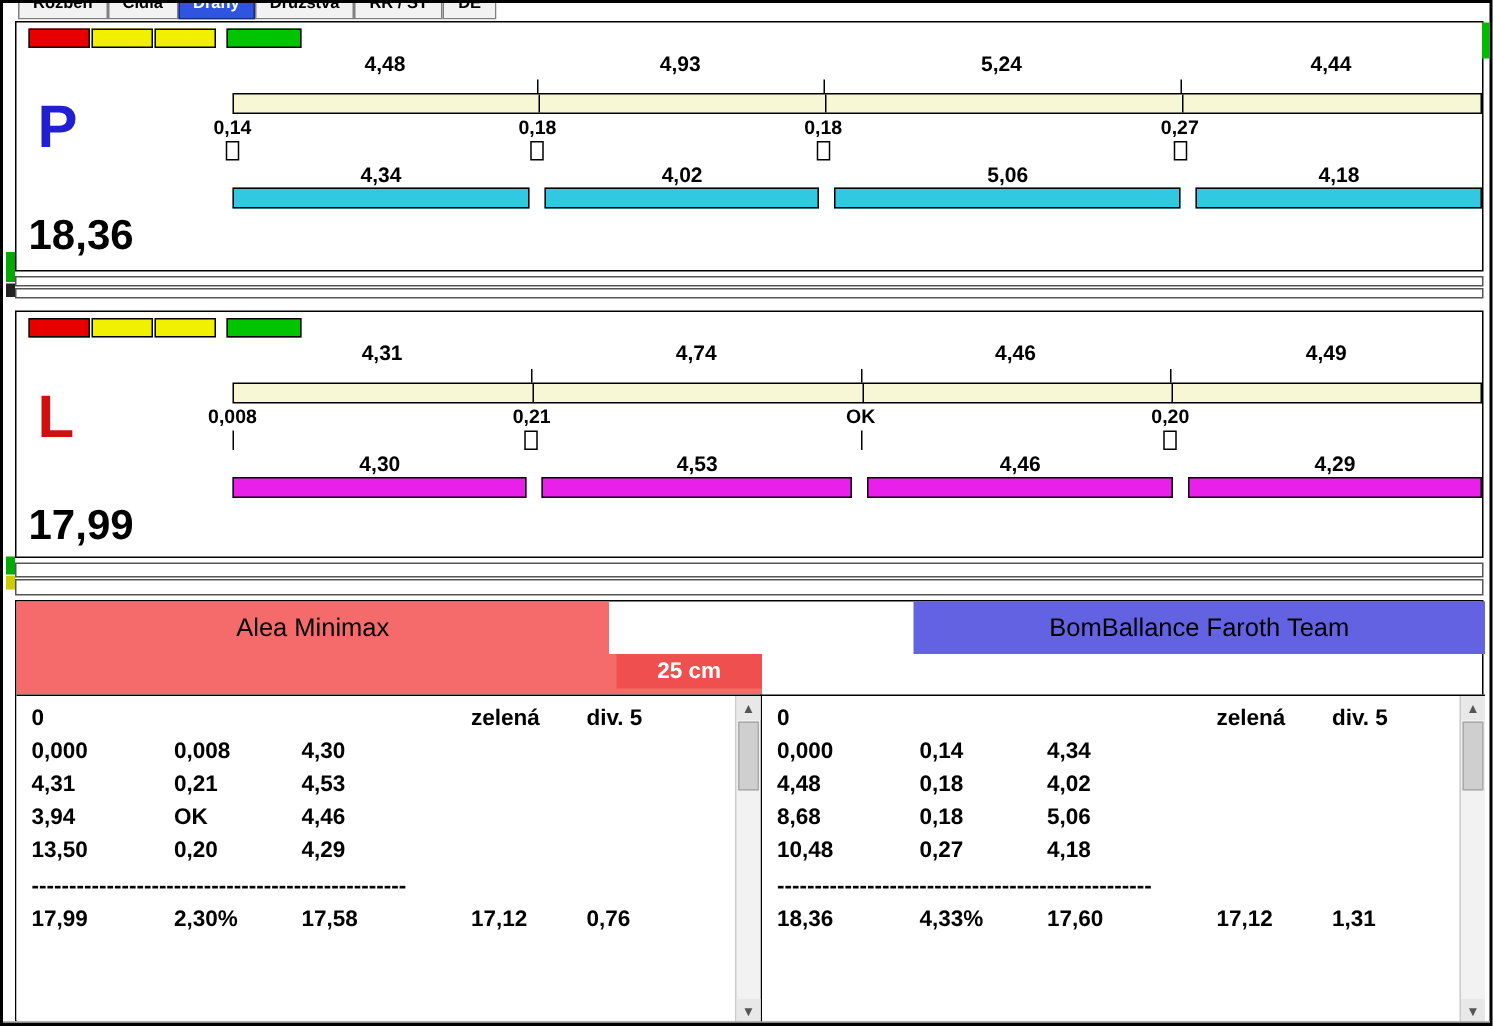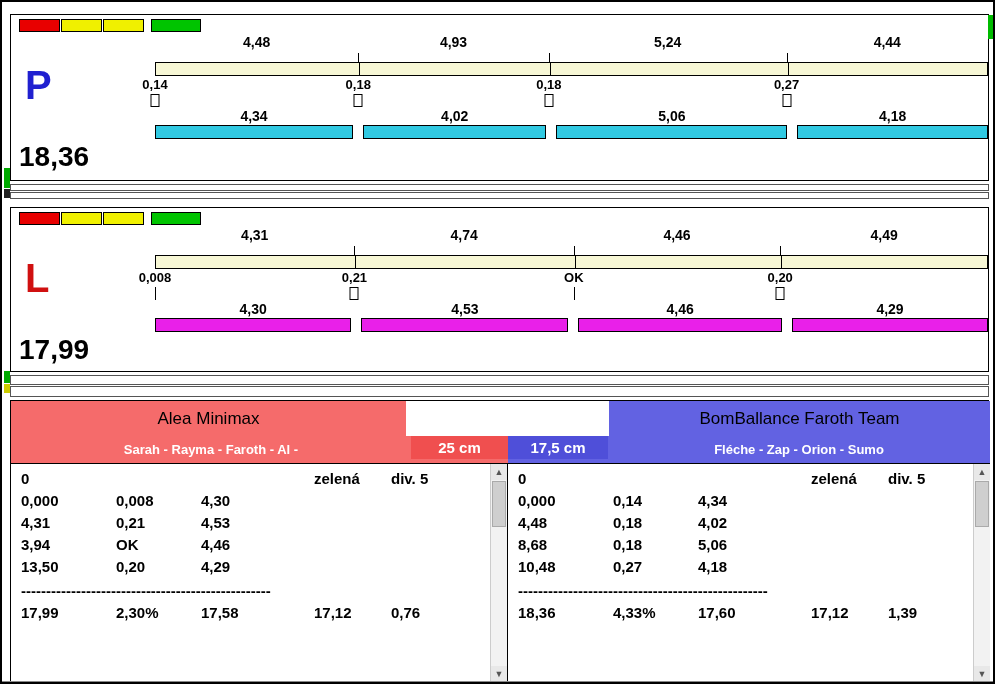--- a/index.html
+++ b/index.html
@@ -67,20 +67,28 @@
   .scroll .thumb{position:absolute;left:1px;width:14px;top:17px;height:46px;background:#cfcfcf;border:1px solid #aaa;}
 
   .artifact{position:absolute;}
   .footerbar{position:absolute;left:0;top:679px;width:100%;height:5px;background:#c8c8c8;border-top:1px solid #888;}
 </style>
 </head>
 <body>
 
 <div id="screen">
 
+  <div class="tabbar">
+    <div class="tab">Rozběh</div>
+    <div class="tab">Čidla</div>
+    <div class="tab selected">Dráhy</div>
+    <div class="tab">Družstva</div>
+    <div class="tab">RR / ST</div>
+    <div class="tab">DE</div>
+  </div>
 
   <div class="lane" id="laneP">
     <div class="squares">
         <div class="sq" style="background: rgb(232, 0, 0);"></div>
         <div class="sq" style="background: rgb(240, 240, 0);"></div>
         <div class="sq" style="background: rgb(240, 240, 0);"></div>
         <div class="sq green" style="background: rgb(0, 196, 0);"></div>
       </div>
     <div class="pass-bar">
         <div class="bar-div" style="left: 203.259px;"></div>
@@ -161,26 +169,21 @@
 
   <div class="bottom">
     <div class="hdr hdr-left" style="background: rgb(245, 107, 107);">
       <span>Alea Minimax</span>
     </div>
     <div class="hdr hdr-right" style="background: rgb(98, 98, 226);">
       <span>BomBallance Faroth Team</span>
     </div>
 
     <div class="sub sub-left" style="background: rgb(245, 107, 107);">
-      <span class="lineup">Sarah - Rayma - Faroth - Al -</span>
       <span class="height-box" style="background: rgb(240, 79, 79);">25 cm</span>
-    </div>
-    <div class="sub sub-right" style="background: rgb(98, 98, 226);">
-      <span class="height-box" style="background: rgb(79, 79, 217);">17,5 cm</span>
-      <span class="lineup">Fléche - Zap - Orion - Sumo</span>
     </div>
 
     <div class="rtable left">
       <div class="scroll">
         <div class="arr up">▲</div>
         <div class="thumb"></div>
         <div class="arr down">▼</div>
       </div>
     <div class="trow" style="top: 6px;">
           <span style="left: 10px;">0</span>
@@ -246,21 +249,21 @@
           <span style="left: 10px;">10,48</span>
           <span style="left: 105px;">0,27</span>
           <span style="left: 190px;">4,18</span>
         </div>
         <div class="tsep">--------------------------------------------------</div>
         <div class="trow" style="top: 140px;">
           <span style="left: 10px;">18,36</span>
           <span style="left: 105px;">4,33%</span>
           <span style="left: 190px;">17,60</span>
           <span style="left: 303px;">17,12</span>
-          <span style="left: 380px;">1,39</span>
+          <span style="left: 380px;">1,31</span>
         </div>
       </div>
   </div>
 
   <div class="footerbar"></div>
 
   <div class="artifact" style="left:986px;top:13px;width:7px;height:24px;background:#00bb00;"></div>
   <div class="artifact" style="left:2px;top:166px;width:6px;height:20px;background:#00aa00;"></div>
   <div class="artifact" style="left:2px;top:187px;width:6px;height:9px;background:#222;"></div>
   <div class="artifact" style="left:2px;top:369px;width:6px;height:12px;background:#00aa00;"></div>

